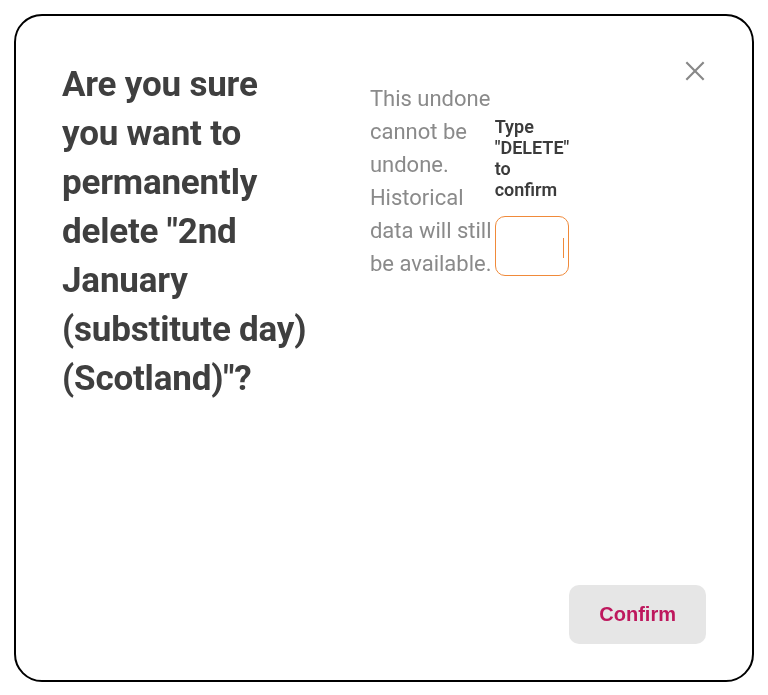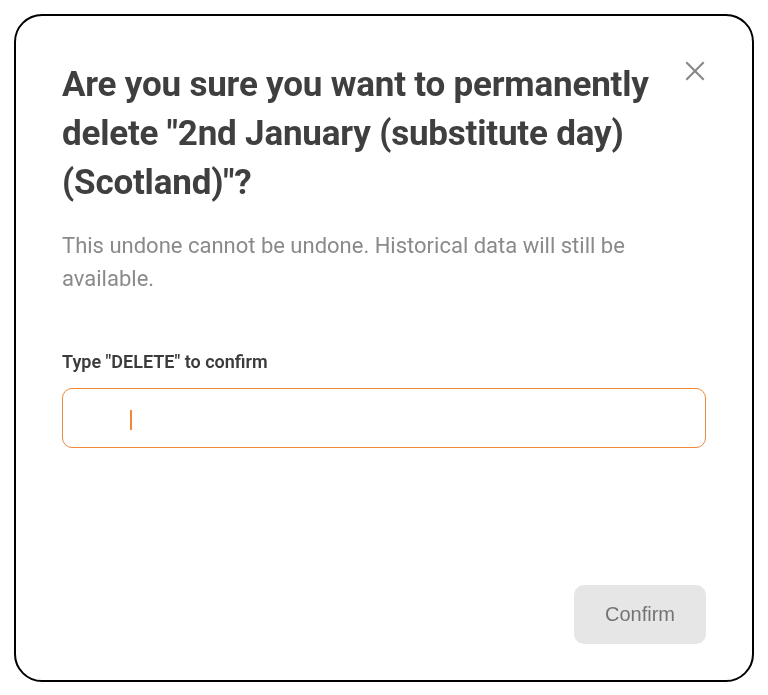--- a/index.html
+++ b/index.html
@@ -18,21 +18,21 @@
     }
     .modal {
       width: 740px;
       height: 668px;
       background: #ffffff;
       border: 2px solid #000000;
       border-radius: 28px;
       padding: 44px 46px 36px 46px;
       position: relative;
       display: flex;
-      flex-direction: column;
+      flex-direction: row;
     }
     .close-btn {
       position: absolute;
       top: 42px;
       right: 42px;
       width: 30px;
       height: 30px;
       background: transparent;
       border: none;
       cursor: pointer;
@@ -98,22 +98,22 @@
       margin-top: auto;
       display: flex;
       justify-content: flex-end;
     }
     .confirm-btn {
       padding: 18px 30px;
       background: #e6e6e6;
       border: none;
       border-radius: 10px;
       font-size: 20px;
-      font-weight: 400;
-      color: #737373;
+      font-weight: 700;
+      color: #be185d;
       cursor: not-allowed;
       min-width: 132px;
     }
   </style>
 </head>
 <body>
 
 <div class="modal">
   <button class="close-btn">
     <span>

